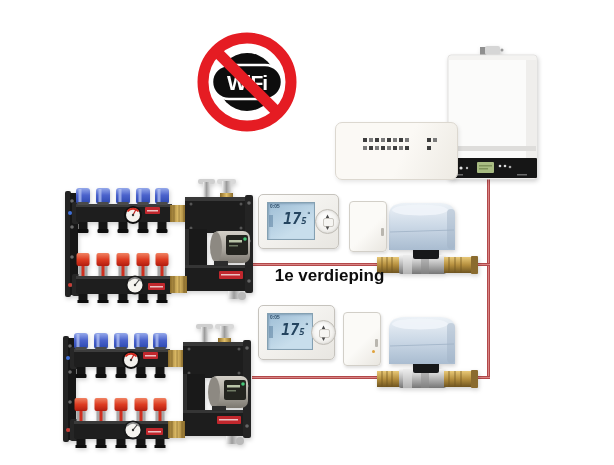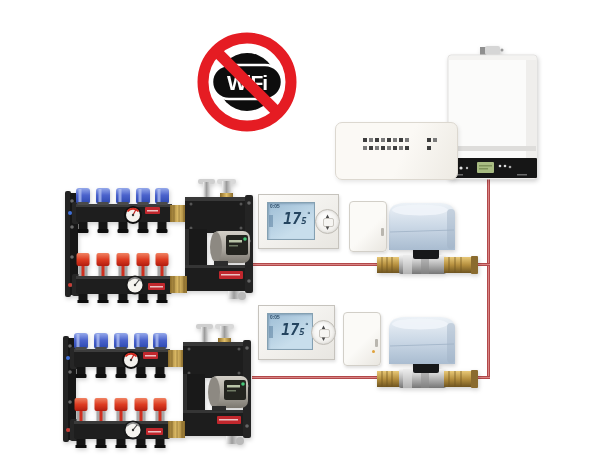--- a/index.html
+++ b/index.html
@@ -11,21 +11,21 @@
   .pipe-h{position:absolute;height:3px;background:linear-gradient(to bottom,#9e2b2d,#d98484 50%,#9e2b2d);z-index:1;}
   .pipe-v{position:absolute;width:3px;background:linear-gradient(to right,#9e2b2d,#d98484 50%,#9e2b2d);z-index:1;}
   
   .floor-label{
     position:absolute;z-index:6;text-align:center;font-weight:bold;font-size:17px;color:#0d0d0d;
     letter-spacing:0px;
   }
   
   .thermo{
     position:absolute;z-index:4;background:linear-gradient(145deg,#fcfbf9,#e8e6e1);
-    border:1px solid #c6c3bd;border-radius:0;box-shadow:1px 2px 3px rgba(0,0,0,.12);
+    border:1px solid #c6c3bd;border-radius:5px;box-shadow:1px 2px 3px rgba(0,0,0,.12);
   }
   .lcd{
     position:absolute;left:8px;top:7px;width:46px;height:36px;
     background:linear-gradient(150deg,#9dbdd5,#c8deec 70%);
     border:1px solid #84a0b2;box-shadow:inset 1px 1px 2px rgba(30,60,90,.25);
   }
   .thermo.small .lcd{width:44px;height:35px;}
   .lcd-status{position:absolute;left:2px;top:1px;font-size:6px;transform:scale(.8);transform-origin:0 0;color:#2a4a66;font-weight:bold;}
   .lcd-bar{position:absolute;left:1px;top:12px;width:4px;height:12px;background:#5d82a0;opacity:.55;}
   .lcd-temp{position:absolute;right:3px;top:9px;color:#24445f;font-weight:bold;font-style:italic;font-family:"DejaVu Sans Mono",monospace;font-size:15px;line-height:1;}
@@ -420,20 +420,21 @@
 
   <div class="receiver" style="left:343px;top:312px;width:36px;height:52px;">
     <div class="slot"></div>
     <div class="led"></div>
   </div>
 
   <svg class="part shadowed" style="left:377px;top:313px;z-index:2;" width="101" height="76">
     <use href="#sym-valve"></use>
   </svg>
 
+  <div class="floor-label" style="left:267px;top:266px;width:125px;">1e verdieping</div>
 
   <svg class="nowifi" style="left:192px;top:27px;" width="110" height="110">
     <circle cx="55" cy="55" r="29" fill="#0d0d0d"></circle>
     <rect x="20" y="38" width="70" height="34" rx="17" fill="#0d0d0d" stroke="#ffffff" stroke-width="2.5"></rect>
     <text x="55" y="63" text-anchor="middle" font-family="Liberation Sans, sans-serif" font-size="21" font-weight="bold" fill="#ffffff" letter-spacing="-1">WiFi</text>
     <rect x="11" y="49.5" width="88" height="11" fill="#e51c23" transform="rotate(45 55 55)"></rect>
     <circle cx="55" cy="55" r="44" fill="none" stroke="#e51c23" stroke-width="11"></circle>
   </svg>
 
 </div>

